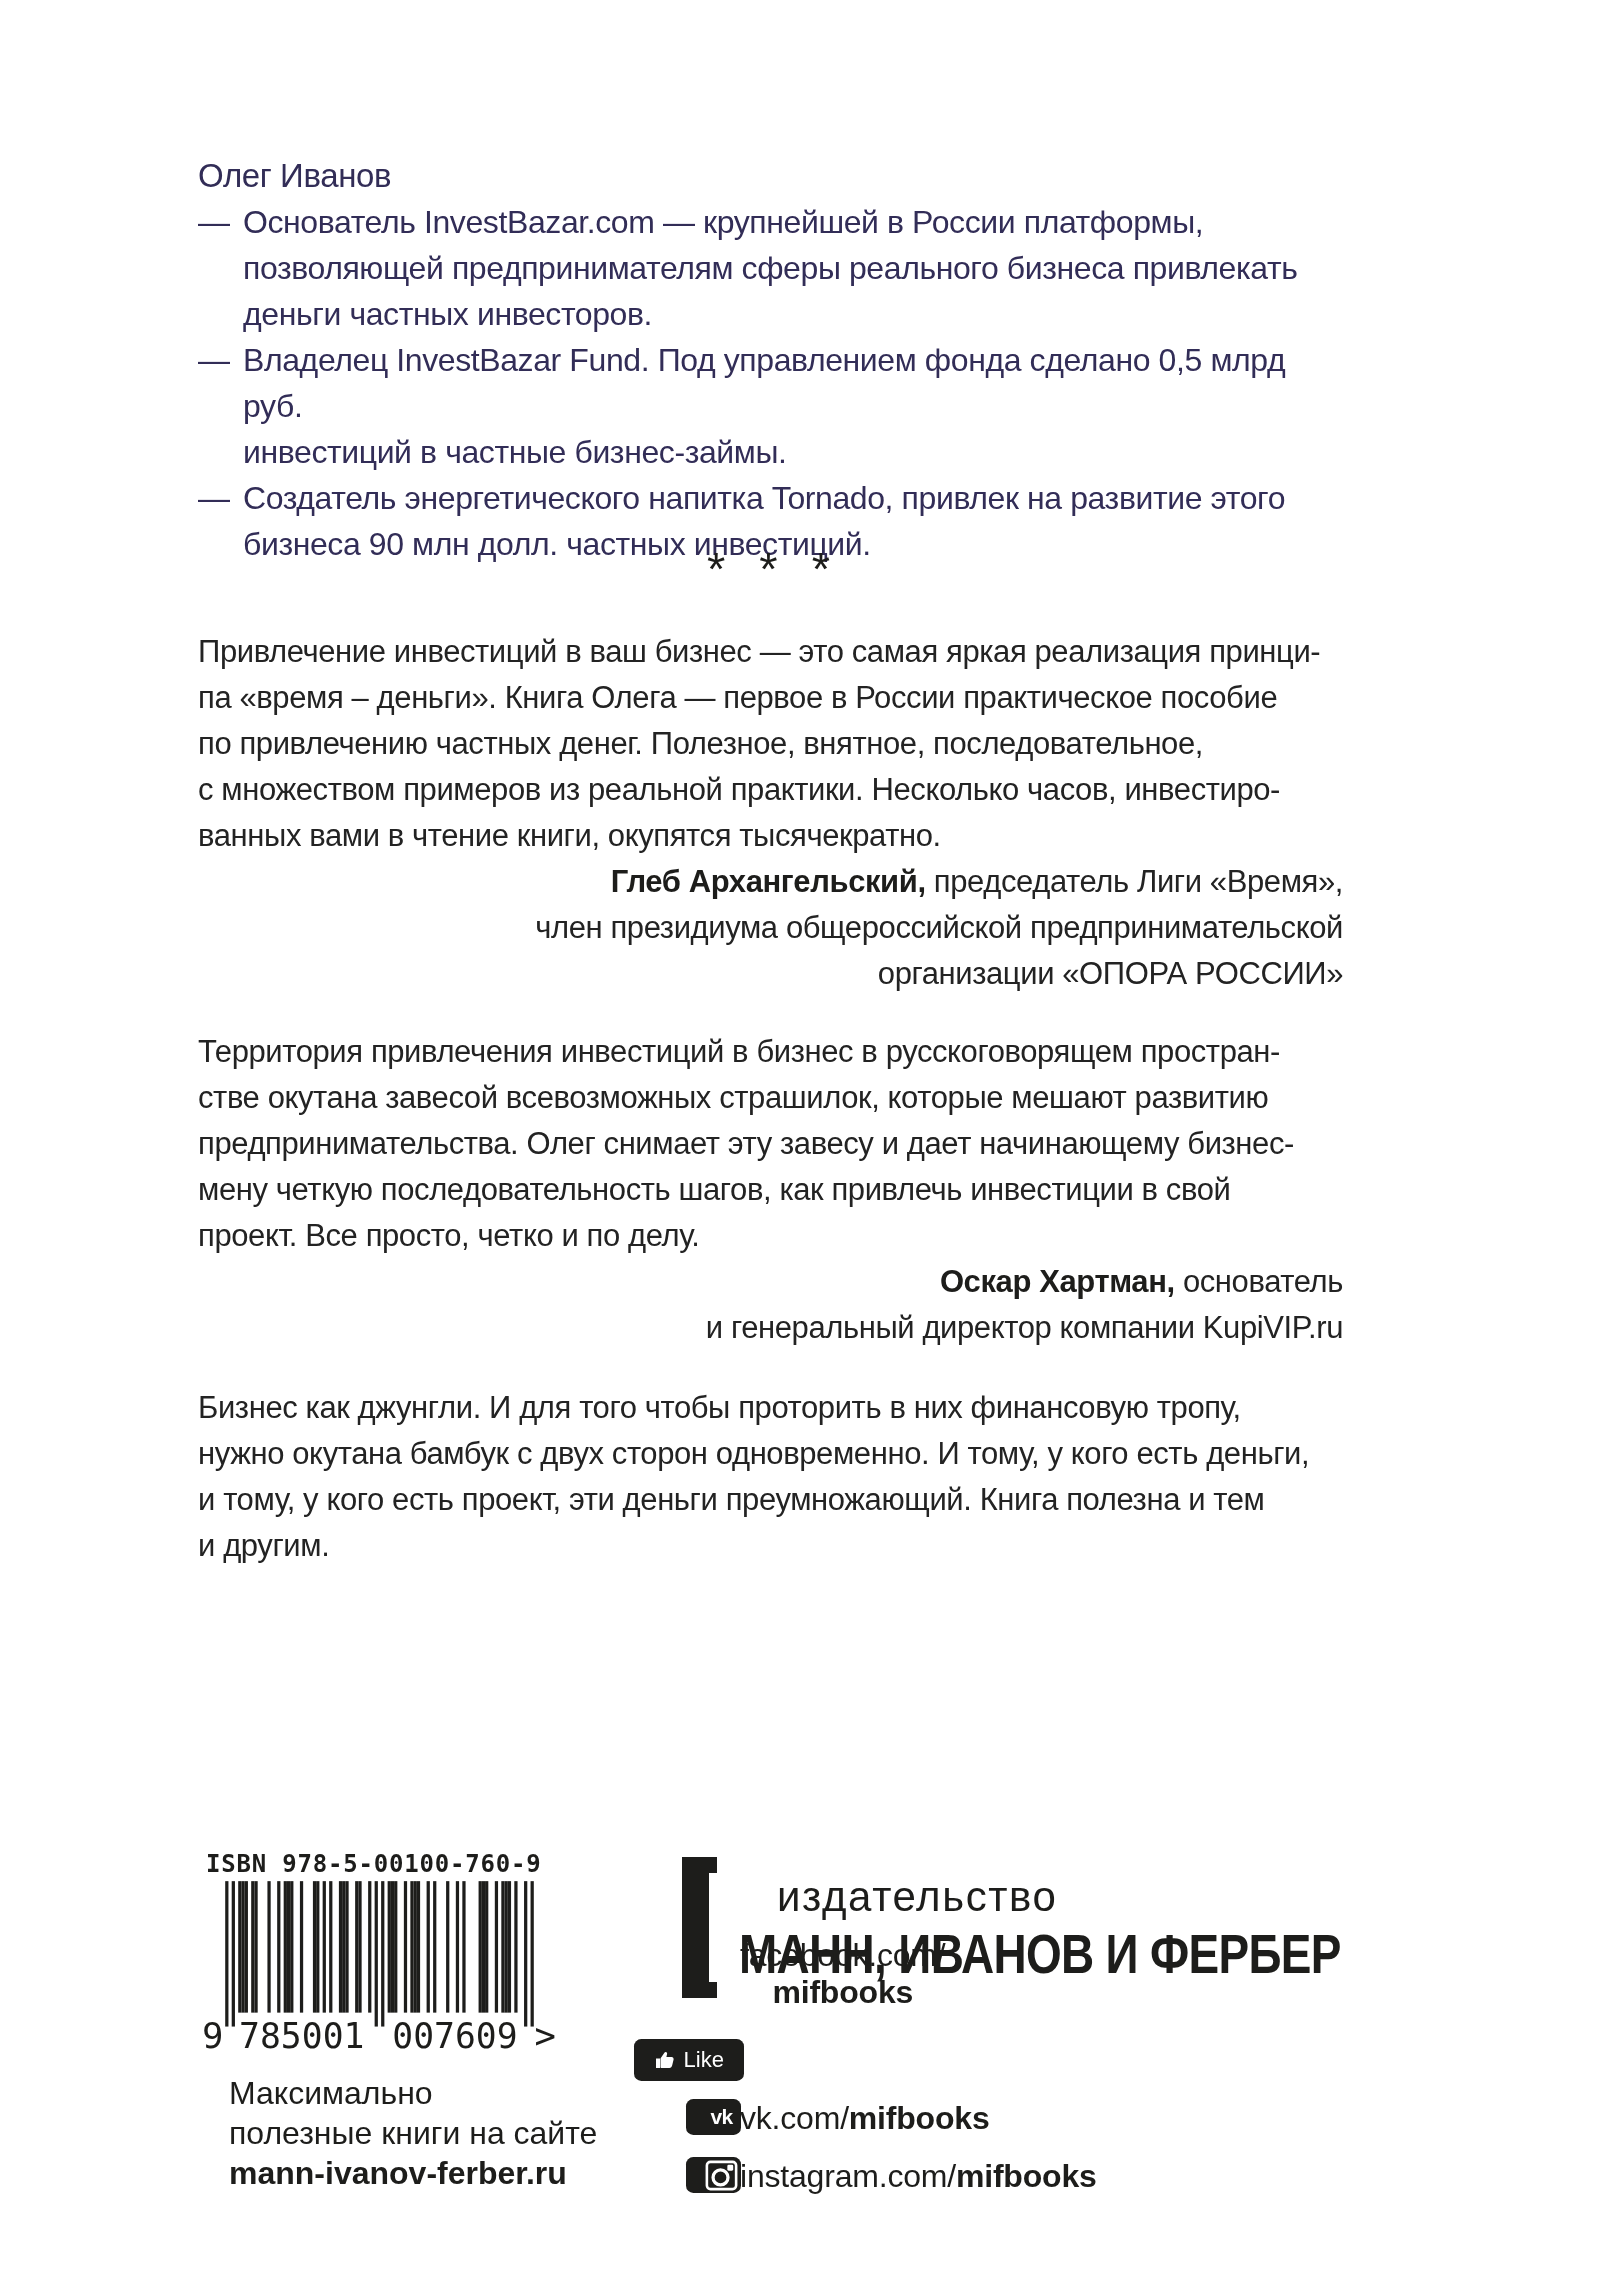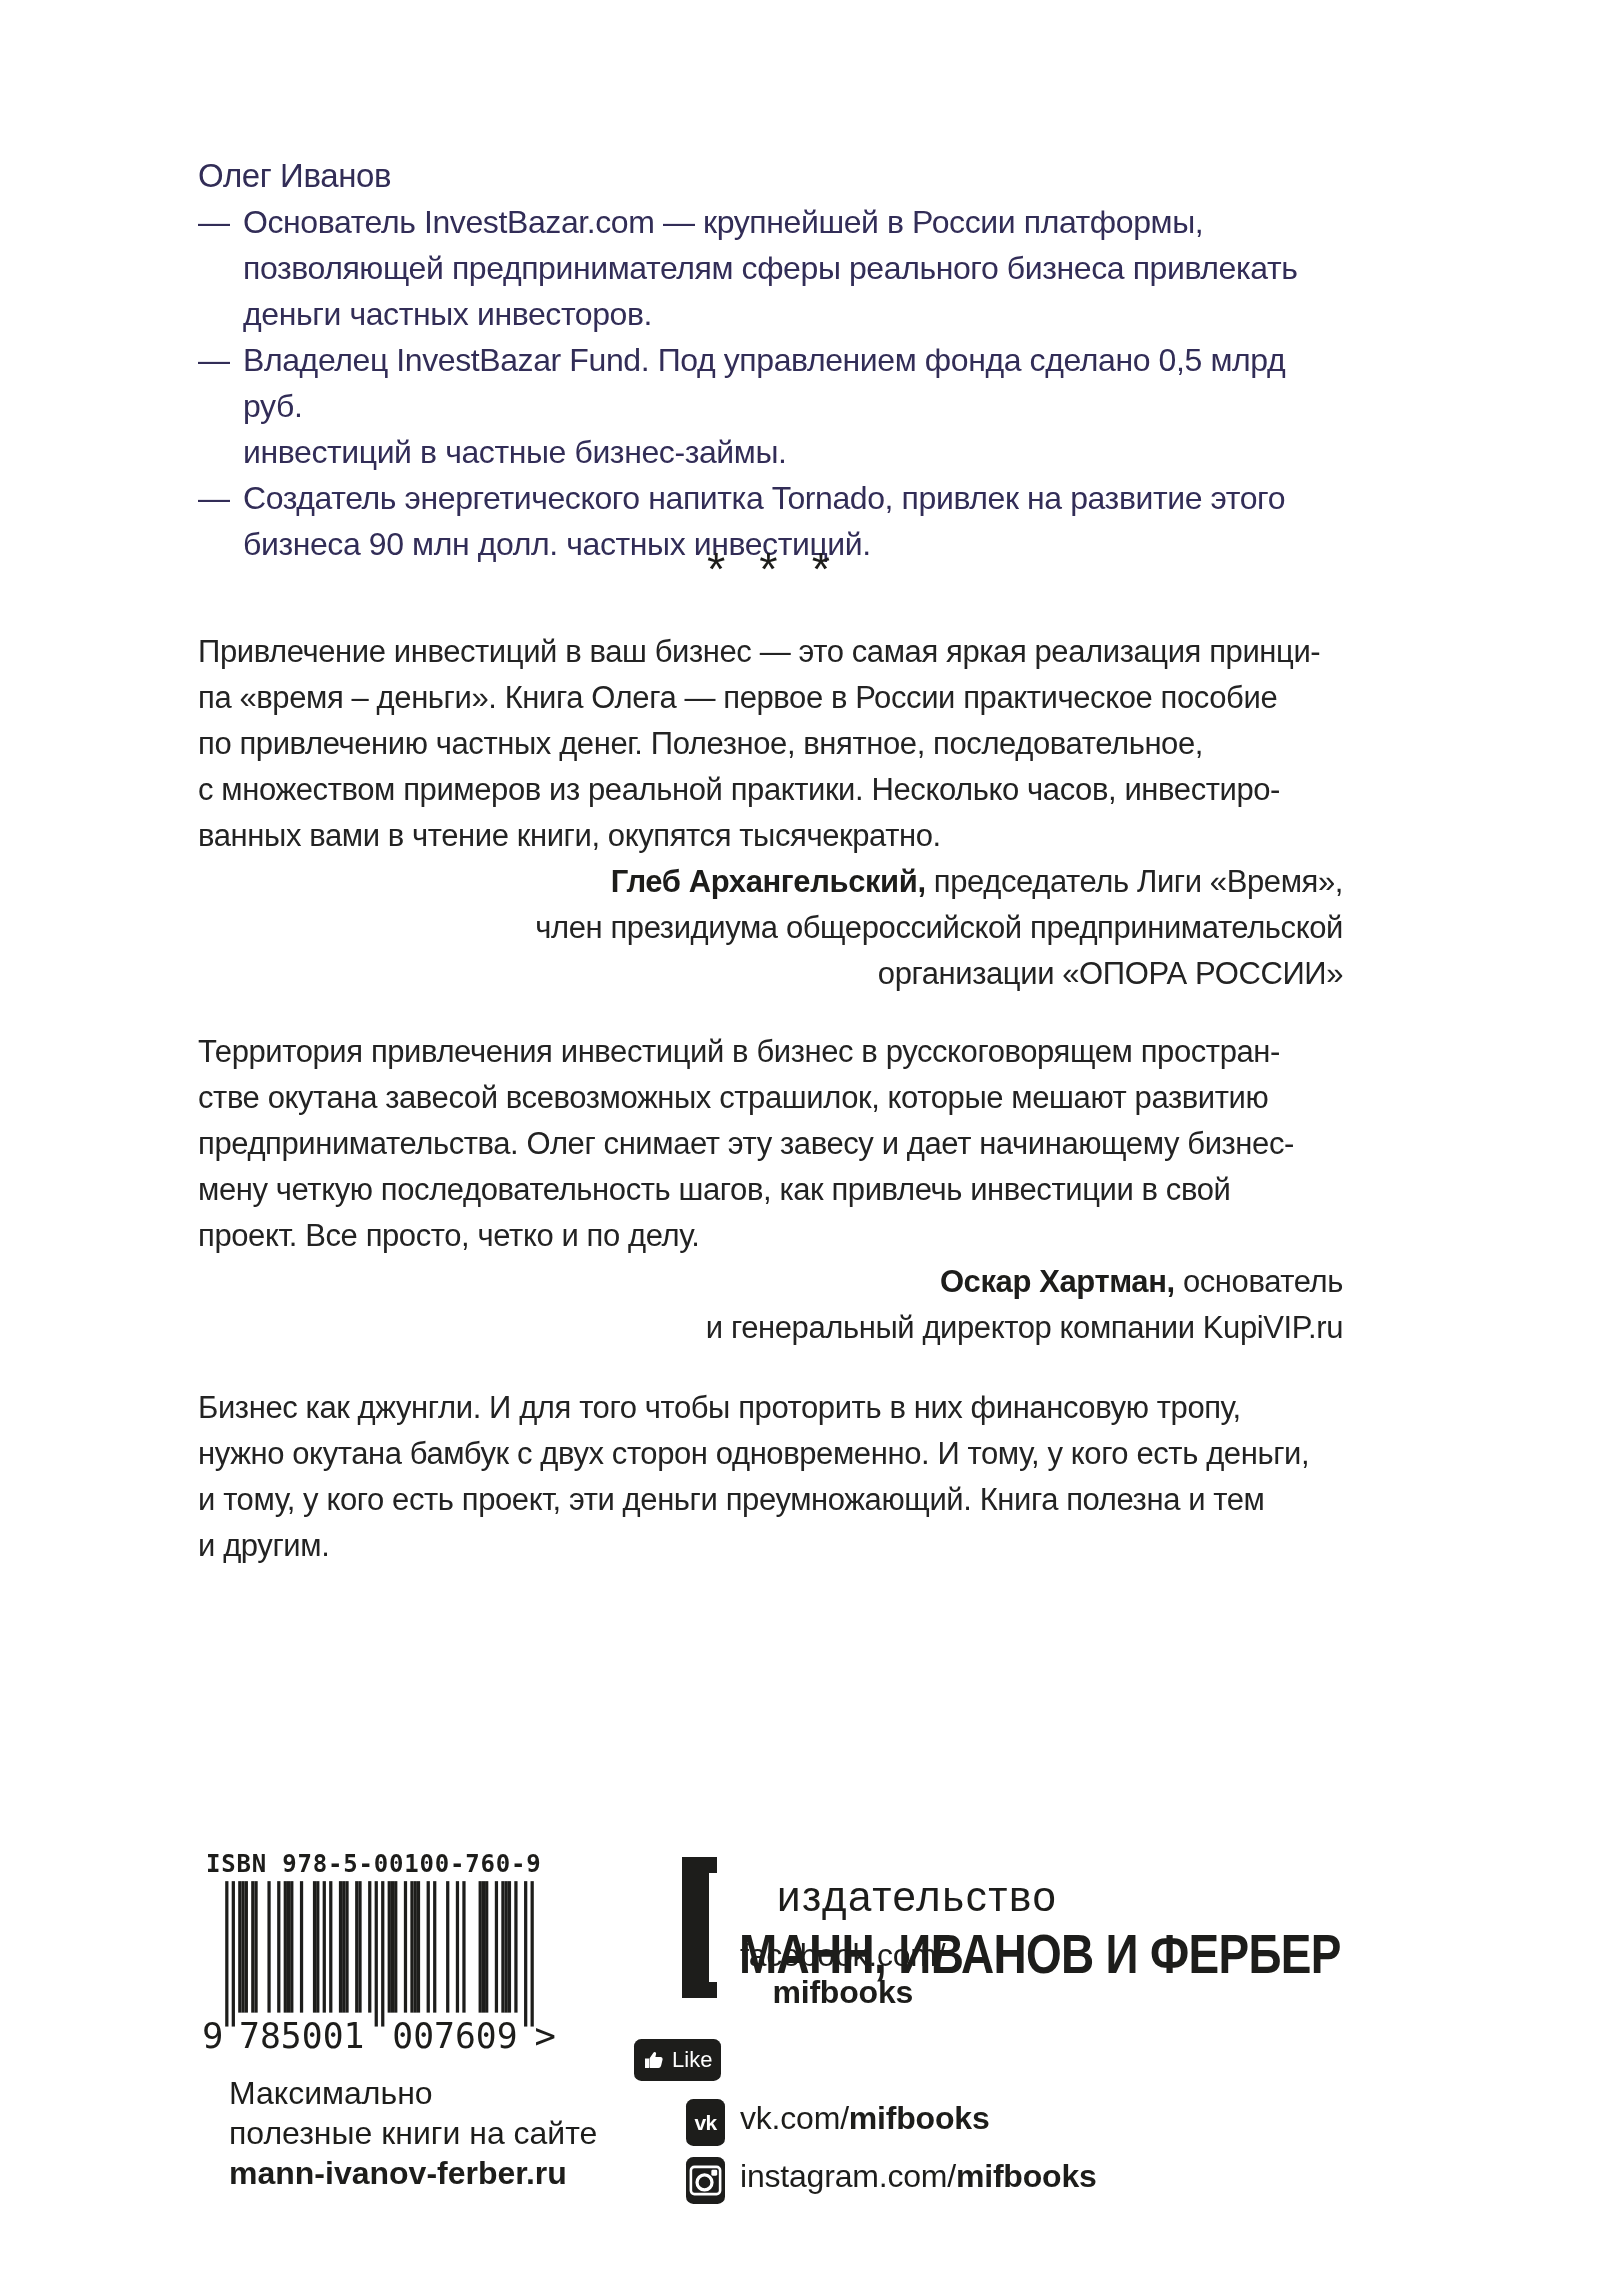--- a/index.html
+++ b/index.html
@@ -56,28 +56,28 @@
     font-size:42px; letter-spacing:1.6px; color:#1d1d1b;
   }
   .pub-name {
     position:absolute; left:739px; top:1921px;
     font-size:56px; font-weight:bold; letter-spacing:-0.8px; color:#1d1d1b;
     transform:scaleX(0.82); transform-origin:0 0; white-space:nowrap;
   }
 
   
   .like-btn {
-    position:absolute; left:634px; top:2039px; width:87px; height:42px;
+    position:absolute; left:634px; top:2039px; width:110px; height:42px;
     background:#1d1d1b; border-radius:7.3px; display:flex; align-items:center; justify-content:center; gap:5.6px;
     color:#ffffff;
   }
   .like-label { font-size:22px; color:#ffffff; }
   .badge {
-    position:absolute; left:686px; width:39px; height:47px; background:#1d1d1b; border-radius:7.3px;
-    display:flex; align-items:center; justify-content:center;
+    position:absolute; left:686px; width:39px; height:36px; background:#1d1d1b; border-radius:7.3px;
+    display:flex; align-items:center; justify-content:center;padding-left:16px;
   }
   .vk-badge { top:2099px; }
   .ig-badge { top:2157px; }
   .vk-label { color:#ffffff; font-weight:bold; font-size:21px; letter-spacing:-0.8px; }
   .soc-text {
     position:absolute; left:740px; height:42px; display:flex; align-items:center;
     font-size:32px; color:#1d1d1b; letter-spacing:-0.2px;
   }
   .soc-text b { font-weight:bold; }
   .st1 { top:1937px;flex-direction:column; } .st2 { top:2097px; } .st3 { top:2155px; }

